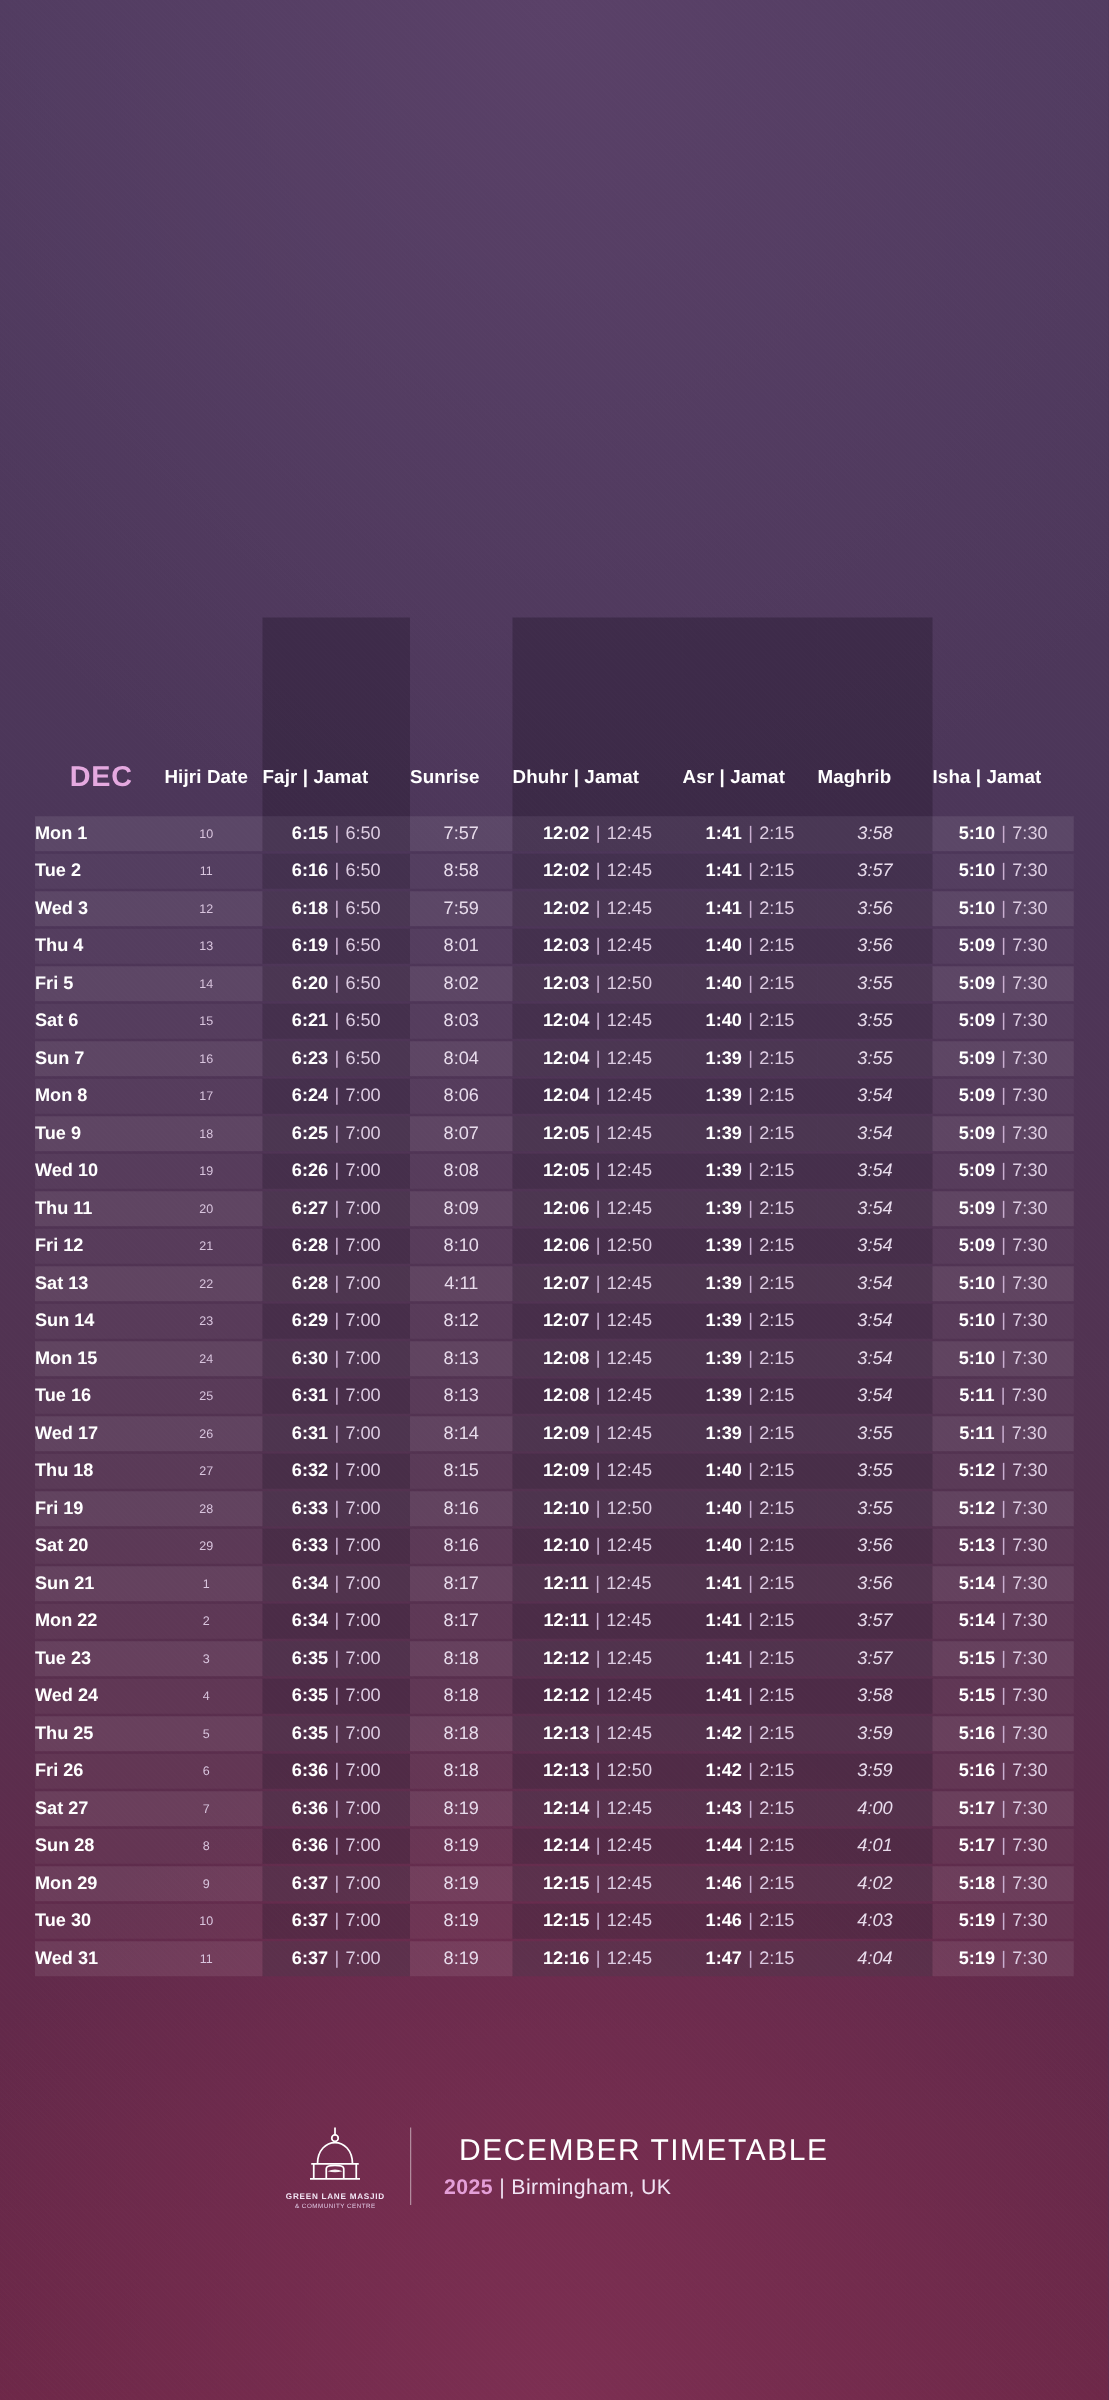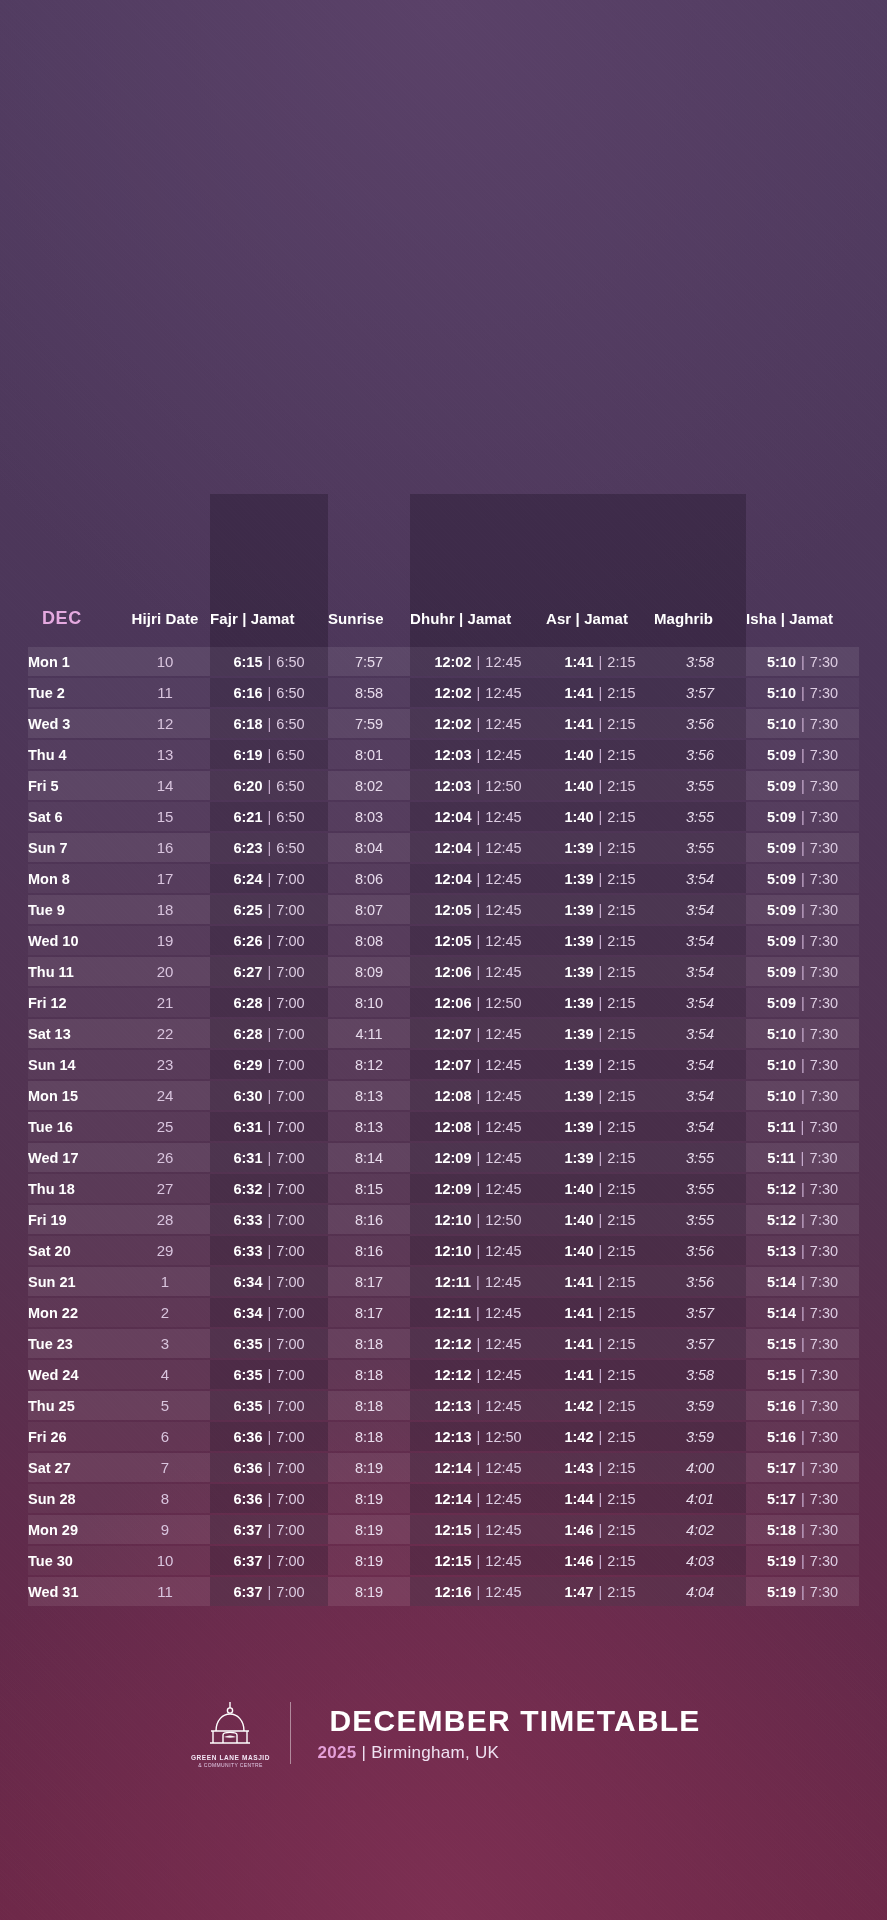--- a/index.html
+++ b/index.html
@@ -50,23 +50,23 @@
     font-weight: bold;
     color: #ffffff;
     text-align: left;
     padding: 14px 0 16px;
     position: relative;
     white-space: nowrap;
     letter-spacing: .1px;
   }
   th.col-dec {
     color: #e5a9e0;
-    font-size: 18px;
+    font-size: 23px;
     letter-spacing: .6px;
-    text-align: left;
+    text-align: center;
     padding-left: 14px;
   }
   th.col-hijri { text-align: center; }
   
   .band {
     position: absolute;
     top: -100px;
     bottom: -2px;
     left: 0;
     right: 0;
@@ -84,21 +84,21 @@
     position: relative;
     background: rgba(255,255,255,0.045);
   }
   tbody tr.odd td { background: rgba(255,255,255,0.085); }
   tbody tr td:first-child {
     text-align: left;
     font-weight: bold;
     color: #ffffff;
     font-size: 14.5px;
   }
-  td.hijri { color: #d9c5de; font-size: 15px; }
+  td.hijri { color: #d9c5de; font-size: 10px; }
   td.sunrise { color: #e8dcec; }
   td.maghrib { color: #e8dcec; font-style: italic; }
   .b { font-weight: bold; color: #ffffff; }
   .sep { color: #c9aed0; padding: 0 1px; }
   .jam { color: #ddcde2; }
 
   
   td.darkband::before {
     content: "";
     position: absolute;
@@ -144,22 +144,22 @@
     color: #e0c8e4;
     margin-top: 1px;
   }
   .divider {
     width: 1px;
     height: 62px;
     background: rgba(255,255,255,0.45);
     margin: 0 26px 0 16px;
   }
   .foot-text .foot-title {
-    font-size: 30px;
-    font-weight: bold;
+    font-size: 24px;
+    font-weight: normal;
     letter-spacing: 1.2px;
     color: #ffffff;
     margin-left: 12px;
   }
   .foot-text .foot-sub {
     margin-top: 5px;
     font-size: 17px;
     color: #f0e3f3;
     letter-spacing: .3px;
   }

